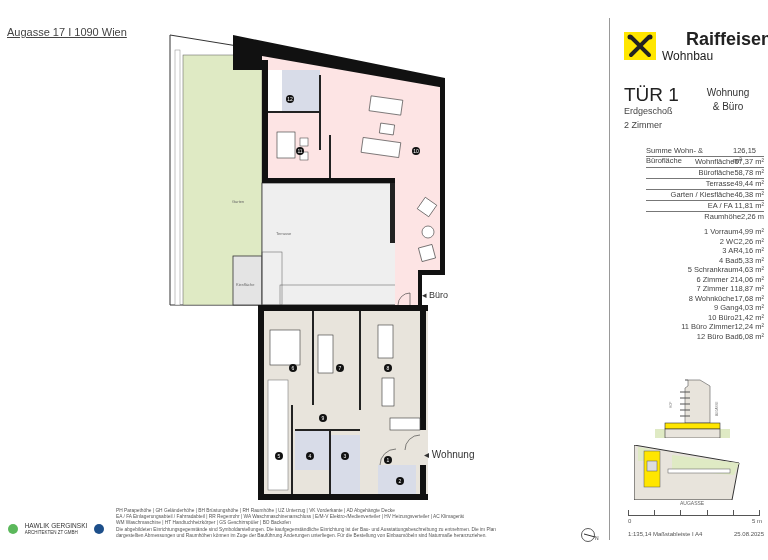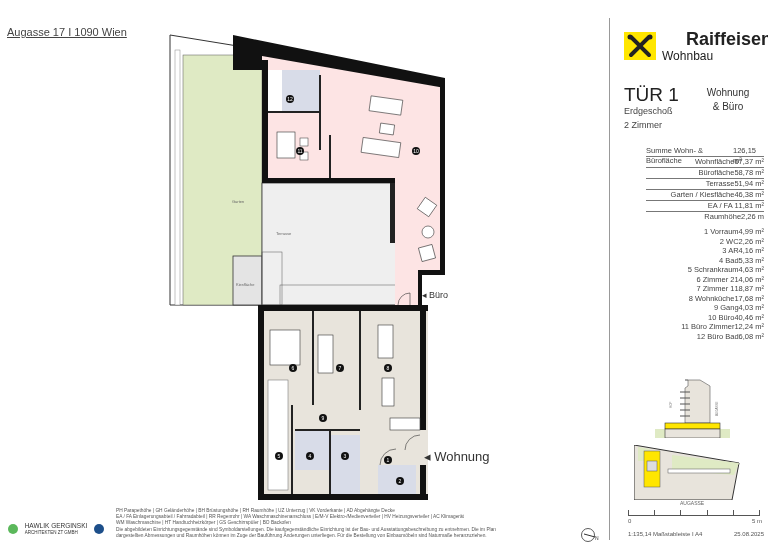--- a/index.html
+++ b/index.html
@@ -131,21 +131,21 @@
       <text x="290" y="101">12</text>
   </g>
   <g font-family="Liberation Sans, sans-serif" font-size="4" fill="#666">
     <text x="232" y="203">Garten</text>
     <text x="276" y="235">Terrasse</text>
     <text x="236" y="286">Kiesfläche</text>
   </g>
 </svg>
 
 <div style="position:absolute;left:422px;top:290px;font-size:9px;color:#333;">◂ <span>Büro</span></div>
-<div style="position:absolute;left:424px;top:449px;font-size:13px;color:#333;">◂ <span>Wohnung</span></div>
+<div style="position:absolute;left:424px;top:449px;font-size:10px;color:#333;">◂ <span>Wohnung</span></div>
 
 <div class="divider"></div>
 
 <div class="logo">
   <div class="logo-mark">
     <svg viewBox="0 0 32 28">
         <path d="M7,5 L16,14 L25,5 M7,23 L16,14 L25,23" stroke="#222" stroke-width="4" fill="none" stroke-linecap="round"></path>
         <circle cx="6" cy="5" r="2.5" fill="#222"></circle>
         <circle cx="26" cy="5" r="2.5" fill="#222"></circle>
       </svg>
@@ -170,21 +170,21 @@
   <div class="row">
       <span>Wohnfläche</span>
       <span>67,37 m²</span>
     </div>
   <div class="row">
       <span>Bürofläche</span>
       <span>58,78 m²</span>
     </div>
   <div class="row">
       <span>Terrasse</span>
-      <span>51,94 m²</span>
+      <span>49,44 m²</span>
     </div>
   <div class="row">
       <span>Garten / Kiesfläche</span>
       <span>46,38 m²</span>
     </div>
   <div class="row">
       <span>EA / FA 1</span>
       <span>1,81 m²</span>
     </div>
   <div class="row">
@@ -225,21 +225,21 @@
   <div class="row">
       <span class="lbl">8 Wohnküche</span>
       <span>17,68 m²</span>
     </div>
   <div class="row">
       <span class="lbl">9 Gang</span>
       <span>4,03 m²</span>
     </div>
   <div class="row">
       <span>10 Büro</span>
-      <span>40,46 m²</span>
+      <span>21,42 m²</span>
     </div>
   <div class="row">
       <span>11 Büro Zimmer</span>
       <span>12,24 m²</span>
     </div>
   <div class="row">
       <span>12 Büro Bad</span>
       <span>6,08 m²</span>
     </div>
 </div>

